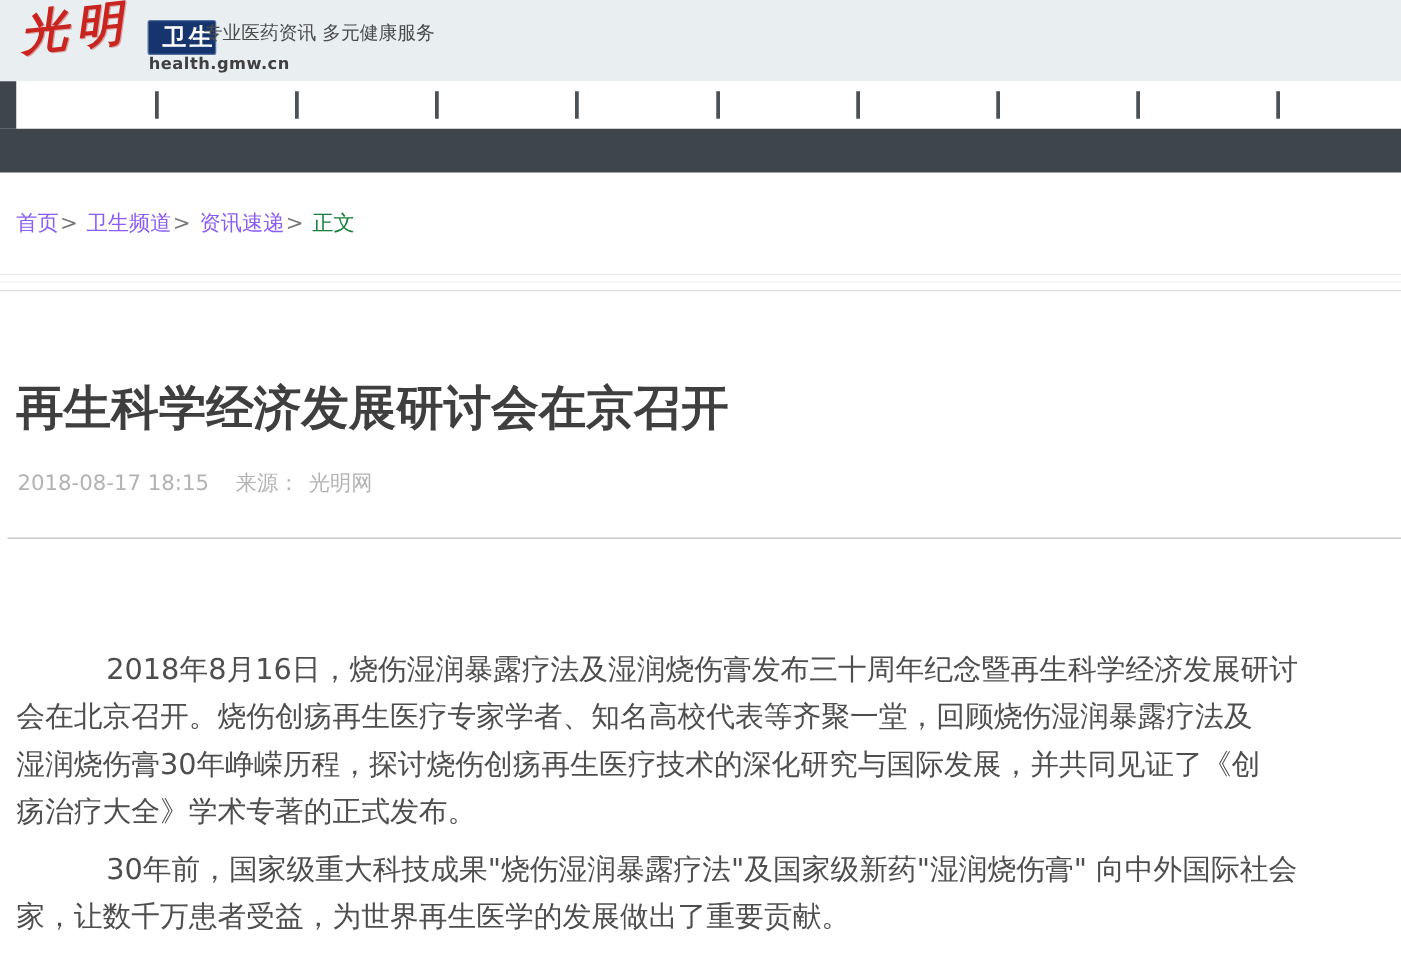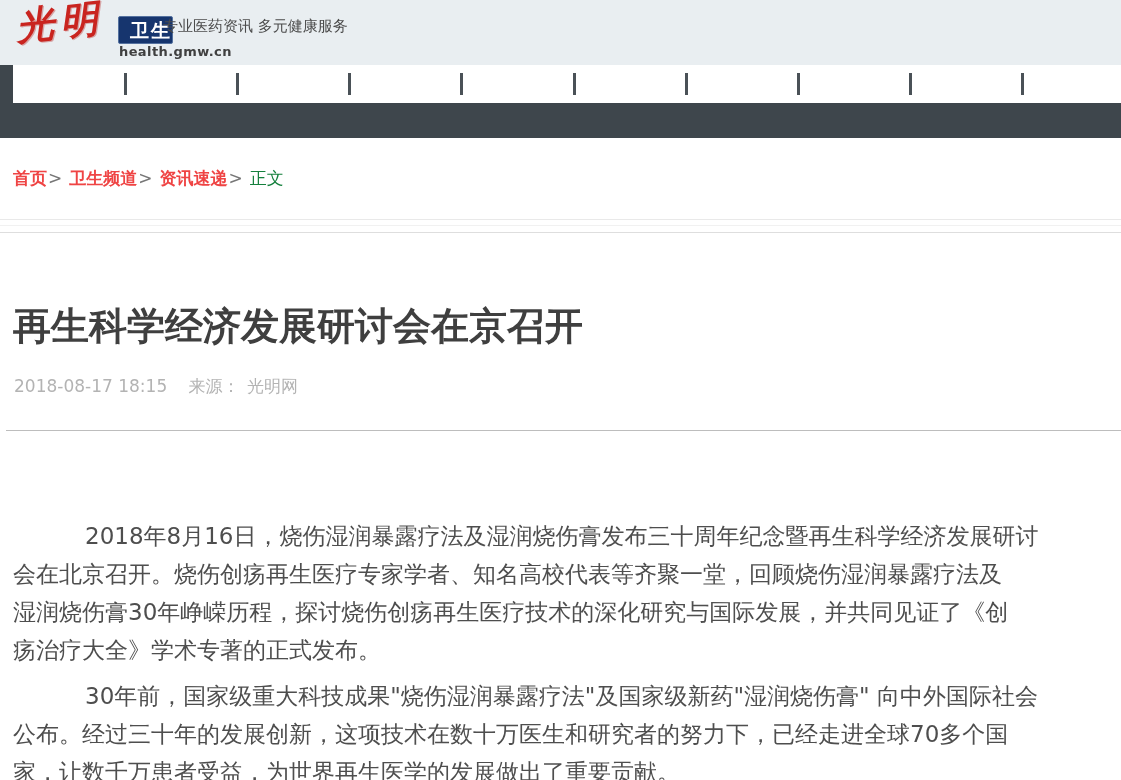--- a/index.html
+++ b/index.html
@@ -30,21 +30,21 @@
   .tagline { position:absolute; left:163px; top:17px; font-size:15px; color:#4b4b4b;text-align:right; }
 
   
   .nav-white { position:absolute; top:65px; left:0; width:1121px; height:38px; background:#ffffff; }
   .nav-left-block { position:absolute; top:65px; left:0; width:13px; height:38px; background:#3e464c; }
   .nav-tick { position:absolute; top:8px; width:3px; height:22px; background:#4a5157; }
   .nav-dark { position:absolute; top:103px; left:0; width:1121px; height:35px; background:#3e464c; }
 
   
   .breadcrumb { position:absolute; top:167px; left:13px; font-size:17px; color:#3d3d3d; }
-  .crumb { color:#ef4444; cursor:pointer;font-weight:bold; }
+  .crumb { color:#8b5cf6; cursor:pointer; }
   .crumb-sep { color:#777; margin:0 7px 0 1px; }
   .crumb-current { color:#15803d; }
 
   
   .rule-a { position:absolute; top:219px; left:0; width:1121px; height:1px; background:#e9e9e9; }
   .rule-b { position:absolute; top:225px; left:0; width:1121px; height:1px; background:#f1f1f1; }
   .rule-c { position:absolute; top:232px; left:0; width:1121px; height:1px; background:#dedede; }
 
   
   .article-title {
@@ -108,17 +108,16 @@
     <span class="source-name">光明网</span>
   </div>
   <div class="head-divider"></div>
 
   <div class="article-body">
     <div class="body-line indent">2018年8月16日，烧伤湿润暴露疗法及湿润烧伤膏发布三十周年纪念暨再生科学经济发展研讨</div>
     <div class="body-line">会在北京召开。烧伤创疡再生医疗专家学者、知名高校代表等齐聚一堂，回顾烧伤湿润暴露疗法及</div>
     <div class="body-line">湿润烧伤膏30年峥嵘历程，探讨烧伤创疡再生医疗技术的深化研究与国际发展，并共同见证了《创</div>
     <div class="body-line">疡治疗大全》学术专著的正式发布。</div>
     <div class="body-line indent new-para">30年前，国家级重大科技成果"烧伤湿润暴露疗法"及国家级新药"湿润烧伤膏" 向中外国际社会</div>
-    <div class="body-line">公布。经过三十年的发展创新，这项技术在数十万医生和研究者的努力下，已经走进全球70多个国</div>
     <div class="body-line">家，让数千万患者受益，为世界再生医学的发展做出了重要贡献。</div>
   </div>
 
 </div>
 
 </body></html>

